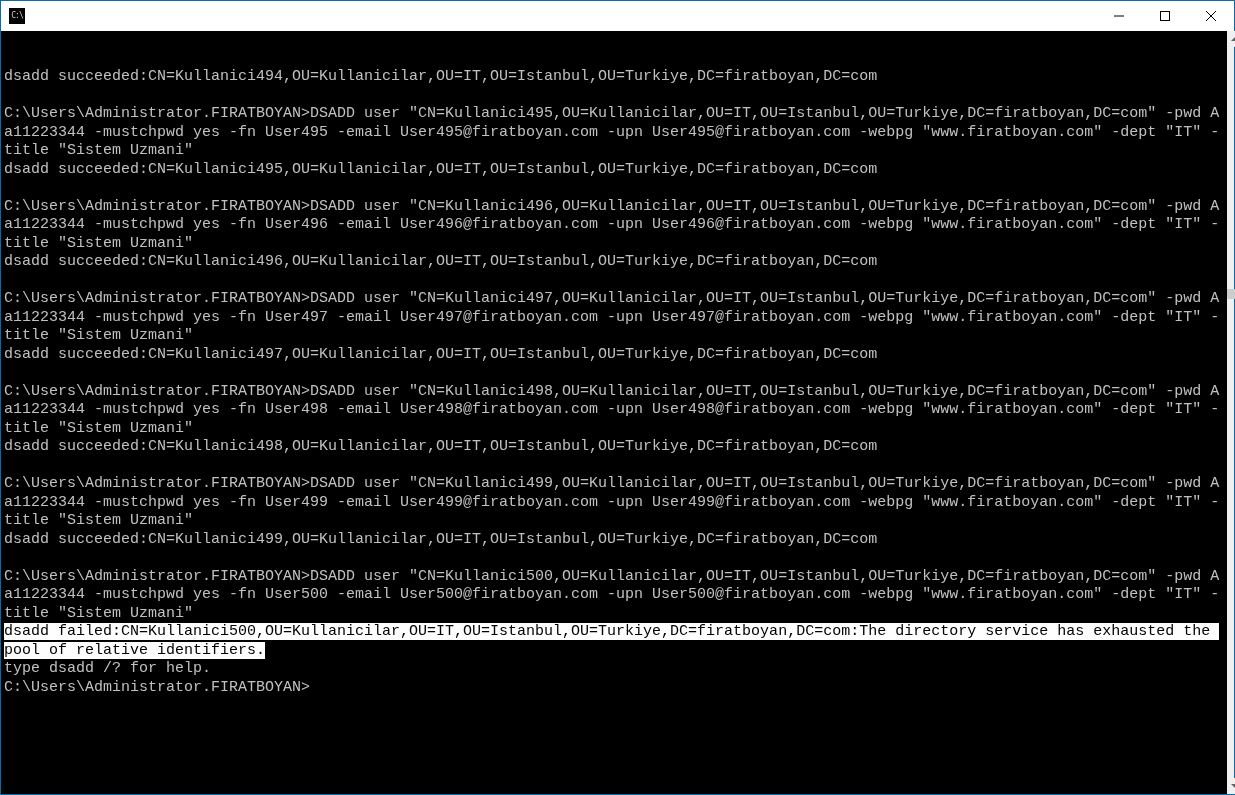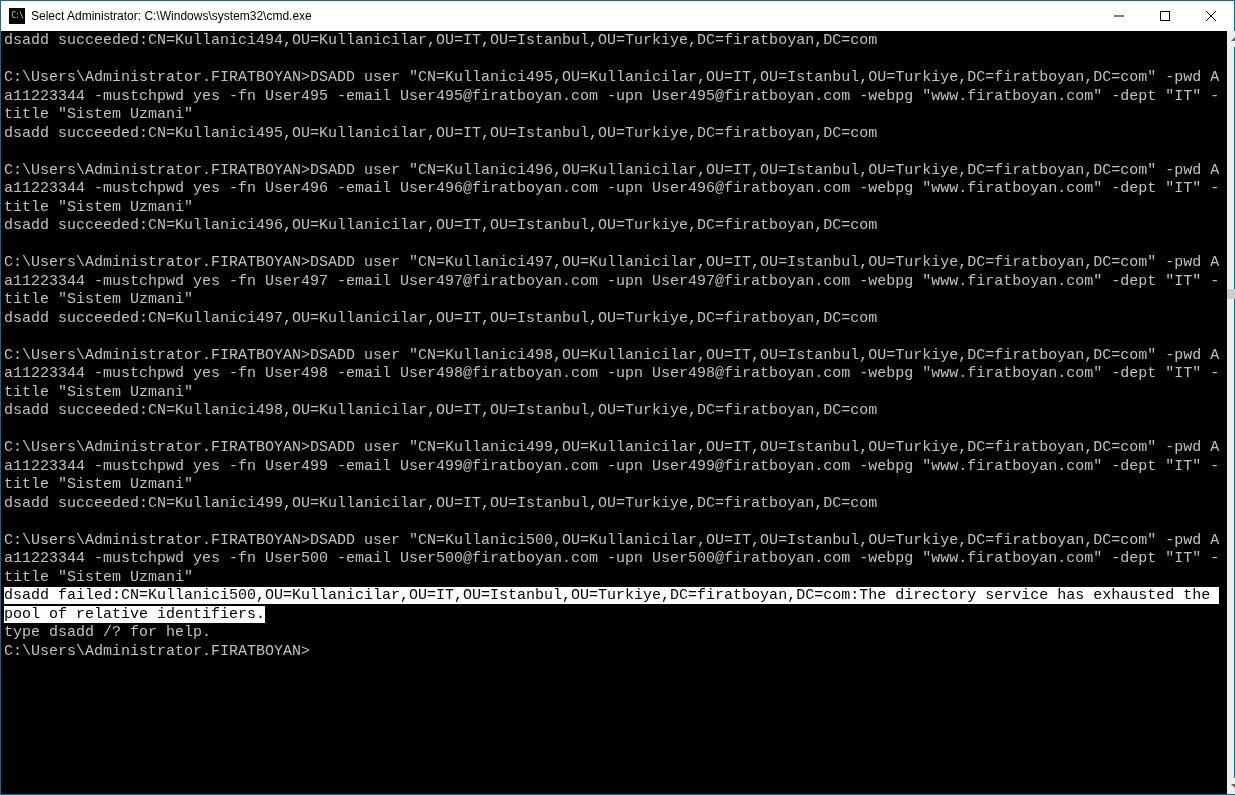--- a/index.html
+++ b/index.html
@@ -74,20 +74,21 @@
     flex: 1 1 auto;
     background: #000;
     color: #c0c0c0;
     font-family: Consolas, "Courier New", monospace;
     font-size: 15px;
     line-height: 18.5px;
     padding: 1px 0 0 3px;
     white-space: pre-wrap;
     word-break: break-all;
     overflow: hidden;
+    margin-top: 36px;
   }
   .console .selected {
     background: #fefefe;
     color: #000;
   }
   .scrollbar {
     width: 16px;
     background: #f0f0f0;
     position: relative;
   }
@@ -114,21 +115,20 @@
   .sb-arrow.down { border-top: 4px solid #606060; }
 </style>
 </head>
 <body>
 
 <div class="window">
   <div class="titlebar">
     <div class="title-icon">
         <span>C:\</span>
       </div>
-    <div class="title-text">Select Administrator: C:\Windows\system32\cmd.exe</div>
     <div class="title-spacer"></div>
     <div class="win-controls">
       <div class="win-btn">
         <svg width="10" height="10" viewBox="0 0 10 10">
             <path d="M0 5 H10" stroke="#000" stroke-width="1"></path>
           </svg>
       </div>
       <div class="win-btn">
         <svg width="10" height="10" viewBox="0 0 10 10">
             <rect x="0.5" y="0.5" width="9" height="9" fill="none" stroke="#000" stroke-width="1"></rect>

